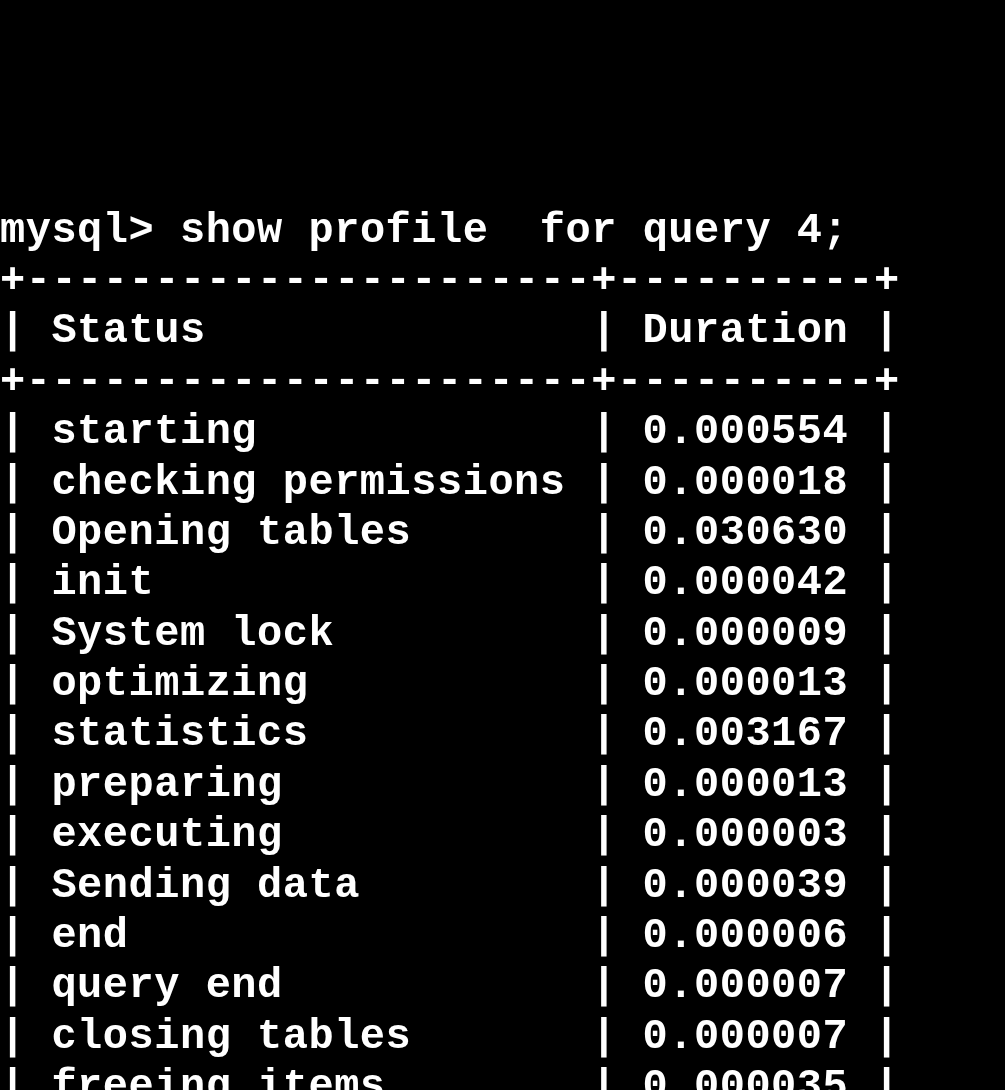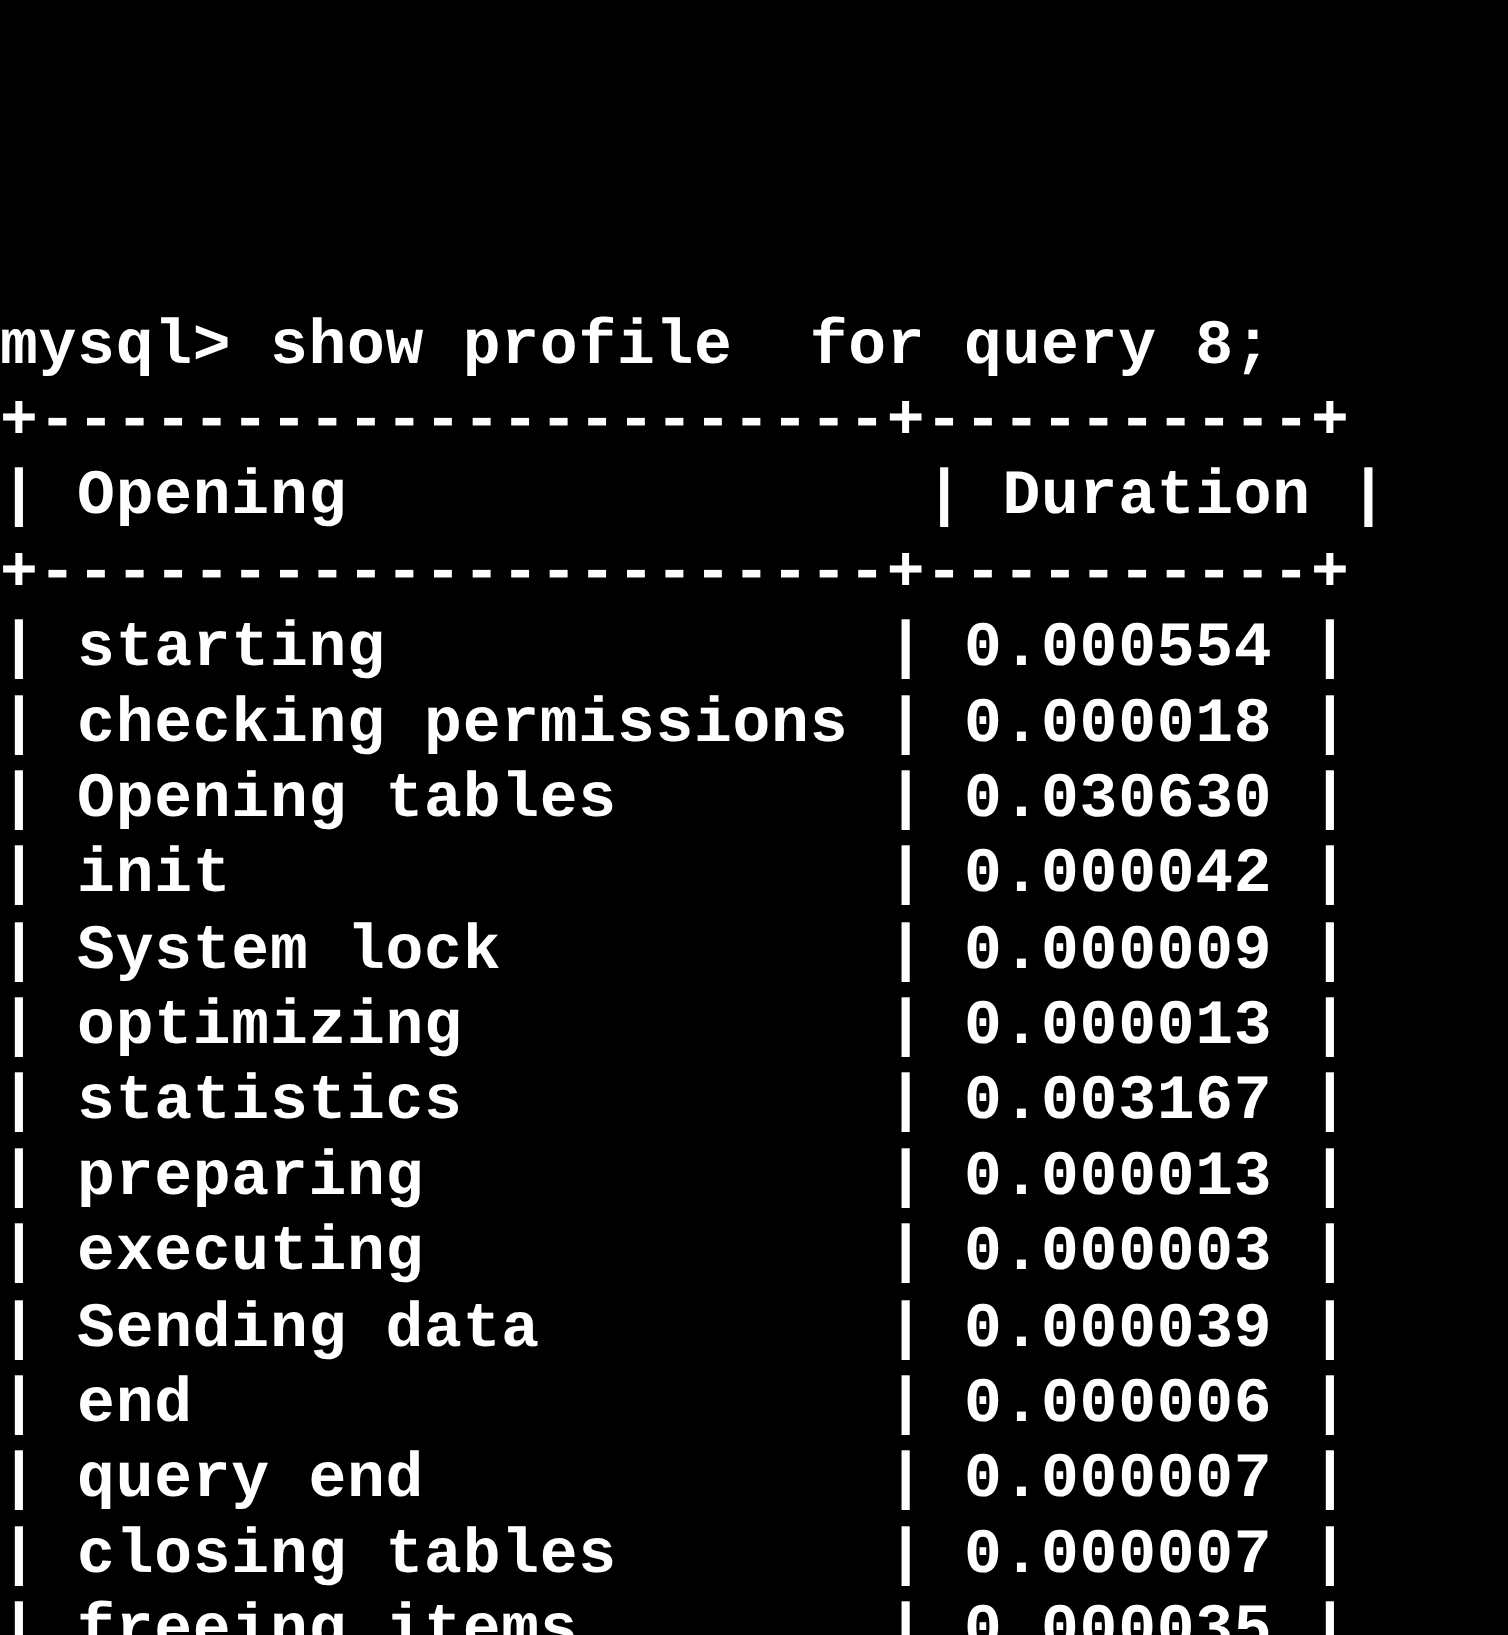--- a/index.html
+++ b/index.html
@@ -20,23 +20,23 @@
     }
     .terminal {
       width: 1005px;
     }
   </style>
 </head>
 <body>
 
 
 
-<div class="terminal"><span><span>mysql&gt;</span> <span>show profile  for query 8;</span></span>
+<div class="terminal"><span><span>mysql&gt;</span> <span>show profile  for query 4;</span></span>
 <span id="border-top">+----------------------+----------+</span>
-<span id="header-row">| Opening               | Duration |</span>
+<span id="header-row">| Status               | Duration |</span>
 <span id="border-header">+----------------------+----------+</span>
 <span id="table-body">| starting             | 0.000554 |
 | checking permissions | 0.000018 |
 | Opening tables       | 0.030630 |
 | init                 | 0.000042 |
 | System lock          | 0.000009 |
 | optimizing           | 0.000013 |
 | statistics           | 0.003167 |
 | preparing            | 0.000013 |
 | executing            | 0.000003 |

